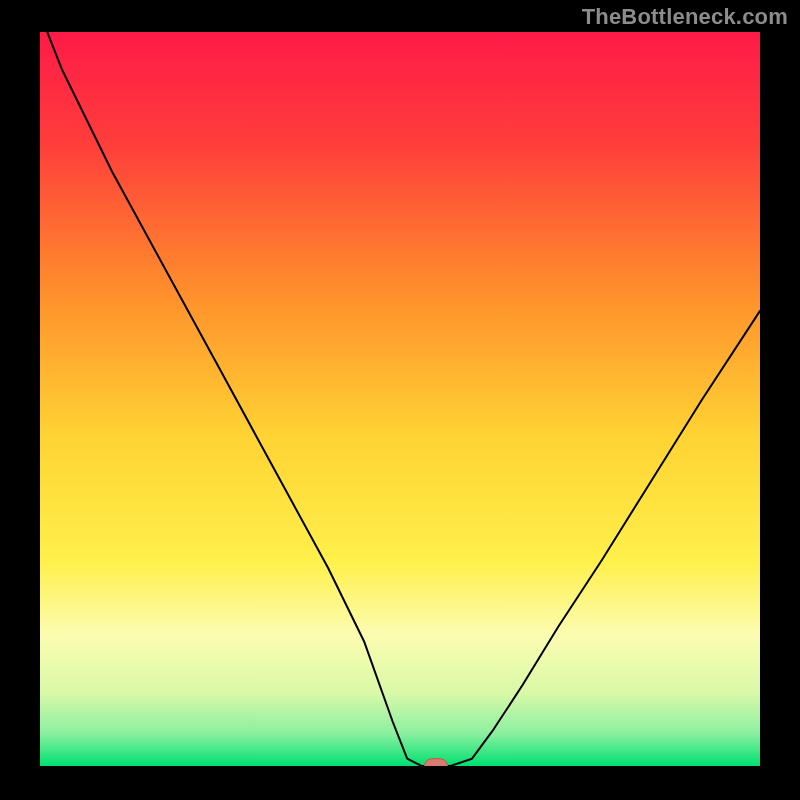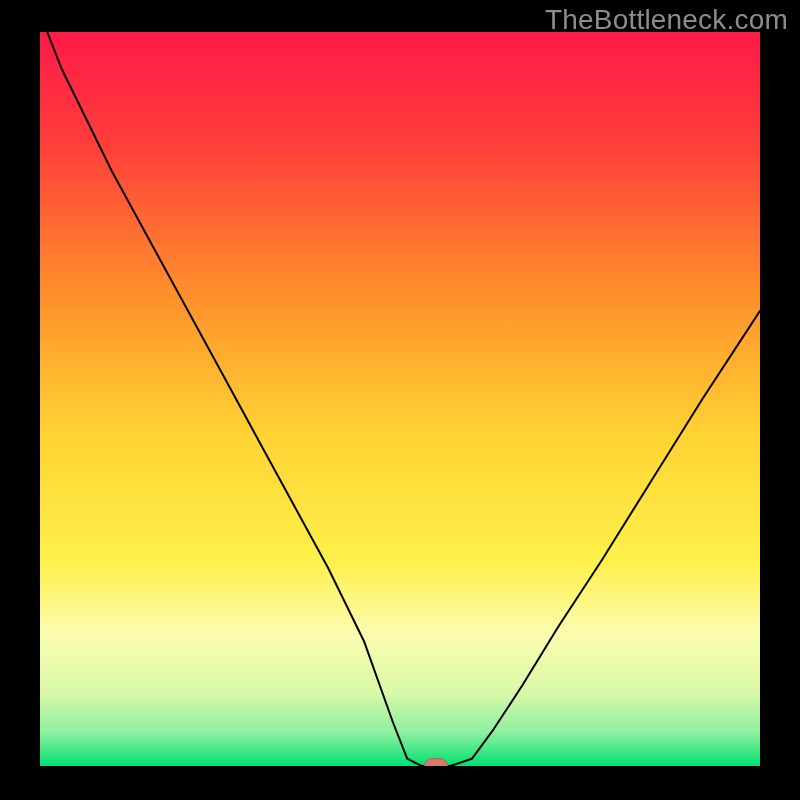--- a/index.html
+++ b/index.html
@@ -14,22 +14,22 @@
     position: relative;
     width: 800px;
     height: 800px;
     background: #000;
   }
   .attribution {
     position: absolute;
     top: 4px;
     right: 12px;
     font-family: Arial, Helvetica, sans-serif;
-    font-size: 28px;
-    font-weight: 400;
+    font-size: 22px;
+    font-weight: 700;
     color: #8c8c8c;
     letter-spacing: 0.2px;
     z-index: 10;
   }
   .plot-wrapper {
     position: absolute;
     left: 40px;
     top: 32px;
     width: 720px;
     height: 734px;

